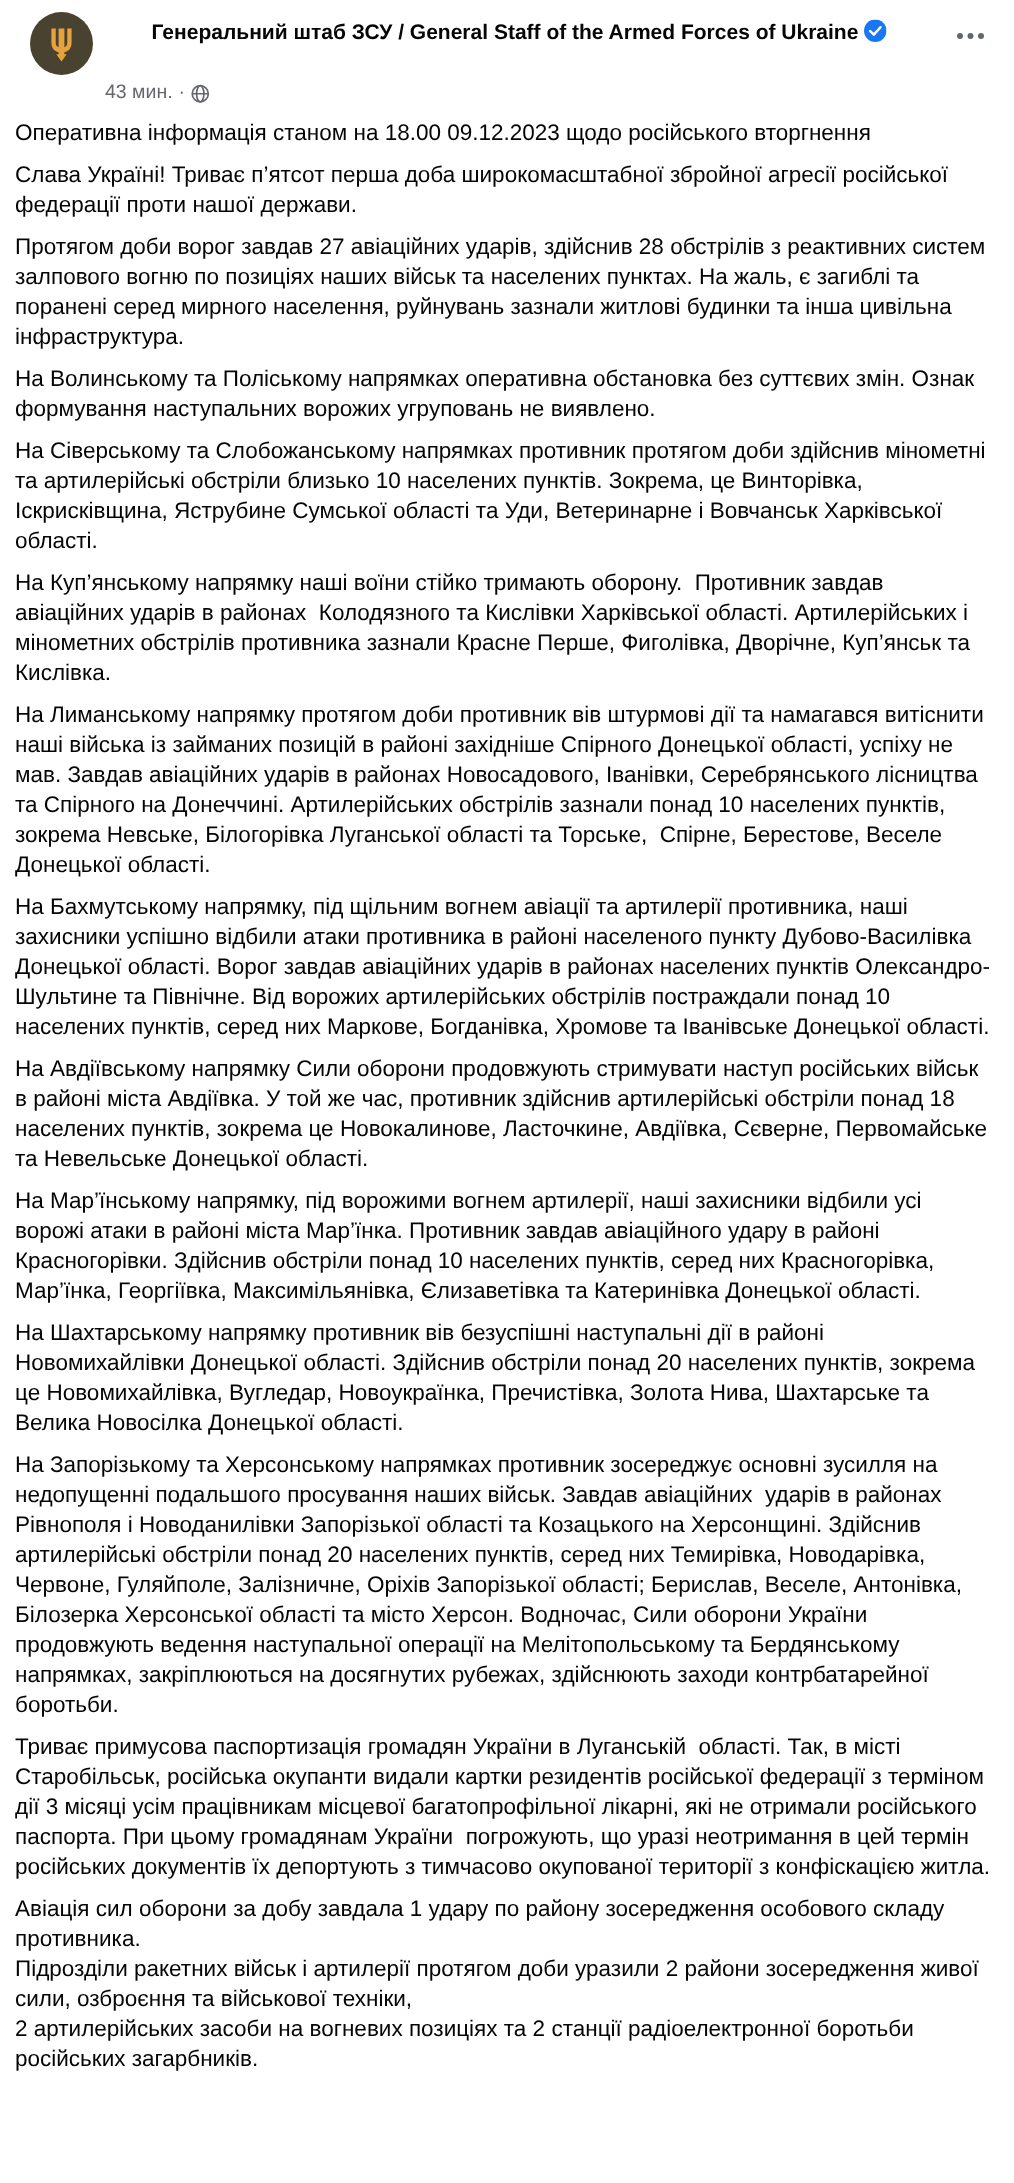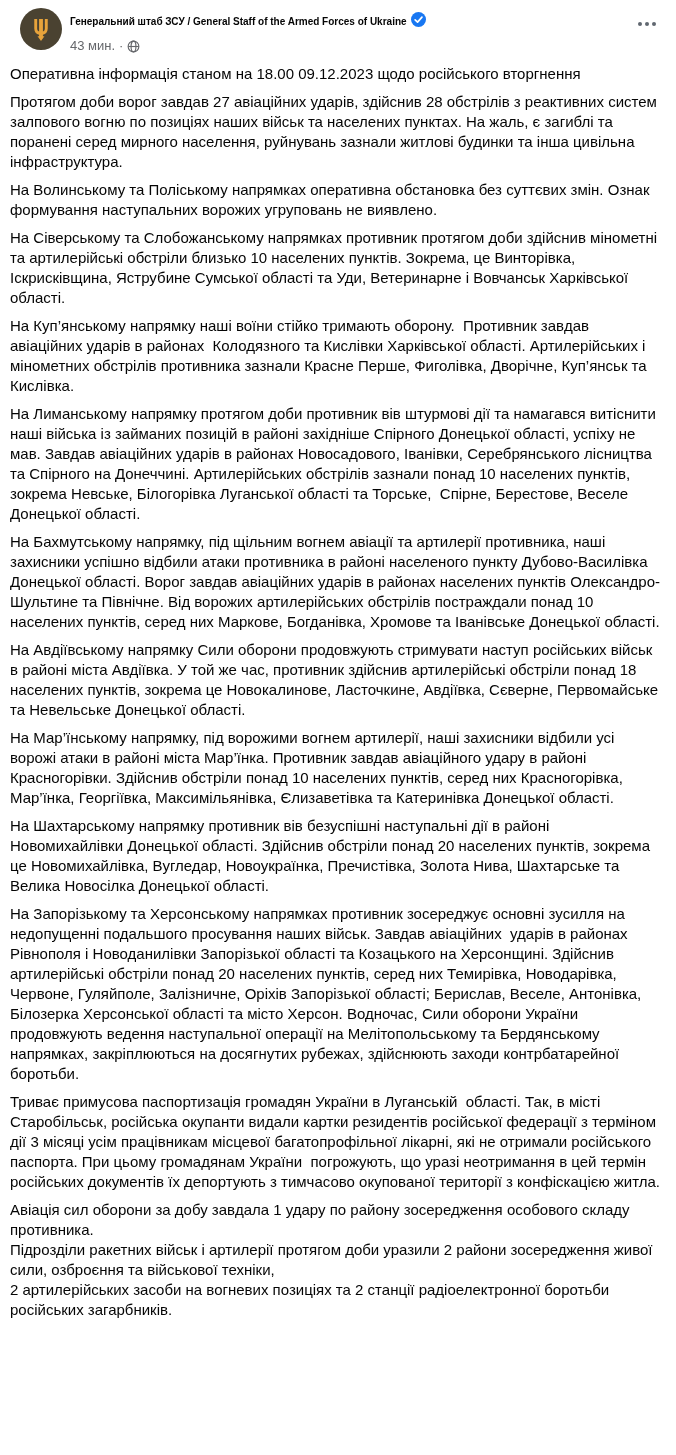--- a/index.html
+++ b/index.html
@@ -33,40 +33,41 @@
     justify-content: center;
     cursor: pointer;
   }
   .header-info {
     margin-left: 8px;
     flex: 1 1 auto;
     min-width: 0;
     padding-top: 4px;
   }
   .name-row {
-    font-size: 10px;
+    font-size: 14px;
     line-height: 19px;
     font-weight: bold;
     color: #050505;
     white-space: nowrap;
+    margin-left: 31px;
   }
   .page-name { cursor: pointer; }
   .verified-badge {
     display: inline-block;
     vertical-align: -2px;
     margin-left: 4px;
   }
   .meta-row {
     display: flex;
-    align-items: center;
+    align-items: flex-end;
     gap: 4px;
     font-size: 13px;
     line-height: 16px;
     color: #65676b;
-    margin-top: 5px;
+    margin-top: 20px;
   }
   .meta-row .timestamp { cursor: pointer; }
   .globe-icon { display: inline-flex; margin-top: 1px; }
   .more-btn {
     margin-left: auto;
     display: flex;
     gap: 3px;
     padding: 14px 4px;
     align-items: center;
     cursor: pointer;
@@ -136,20 +137,21 @@
         <i></i>
           <i></i>
           <i></i>
       </span>
     </div>
 
   </div>
 
   <div class="post-body">
       <p class="post-paragraph">Оперативна інформація станом на 18.00 09.12.2023 щодо російського вторгнення</p>
+      <p class="post-paragraph">Слава Україні! Триває п’ятсот перша доба широкомасштабної збройної агресії російської федерації проти нашої держави.</p>
       <p class="post-paragraph">Протягом доби ворог завдав 27 авіаційних ударів, здійснив 28 обстрілів з реактивних систем залпового вогню по позиціях наших військ та населених пунктах. На жаль, є загиблі та поранені серед мирного населення, руйнувань зазнали житлові будинки та інша цивільна інфраструктура.</p>
       <p class="post-paragraph">На Волинському та Поліському напрямках оперативна обстановка без суттєвих змін. Ознак формування наступальних ворожих угруповань не виявлено.</p>
       <p class="post-paragraph">На Сіверському та Слобожанському напрямках противник протягом доби здійснив мінометні та артилерійські обстріли близько 10 населених пунктів. Зокрема, це Винторівка, Іскрисківщина, Яструбине Сумської області та Уди, Ветеринарне і Вовчанськ Харківської області.</p>
       <p class="post-paragraph">На Куп’янському напрямку наші воїни стійко тримають оборону.  Противник завдав авіаційних ударів в районах  Колодязного та Кислівки Харківської області. Артилерійських і мінометних обстрілів противника зазнали Красне Перше, Фиголівка, Дворічне, Куп’янськ та Кислівка.</p>
       <p class="post-paragraph">На Лиманському напрямку протягом доби противник вів штурмові дії та намагався витіснити наші війська із займаних позицій в районі західніше Спірного Донецької області, успіху не мав. Завдав авіаційних ударів в районах Новосадового, Іванівки, Серебрянського лісництва та Спірного на Донеччині. Артилерійських обстрілів зазнали понад 10 населених пунктів, зокрема Невське, Білогорівка Луганської області та Торське,  Спірне, Берестове, Веселе Донецької області.</p>
       <p class="post-paragraph">На Бахмутському напрямку, під щільним вогнем авіації та артилерії противника, наші захисники успішно відбили атаки противника в районі населеного пункту Дубово-Василівка Донецької області. Ворог завдав авіаційних ударів в районах населених пунктів Олександро-Шультине та Північне. Від ворожих артилерійських обстрілів постраждали понад 10 населених пунктів, серед них Маркове, Богданівка, Хромове та Іванівське Донецької області.</p>
       <p class="post-paragraph">На Авдіївському напрямку Сили оборони продовжують стримувати наступ російських військ в районі міста Авдіївка. У той же час, противник здійснив артилерійські обстріли понад 18 населених пунктів, зокрема це Новокалинове, Ласточкине, Авдіївка, Сєверне, Первомайське та Невельське Донецької області.</p>
       <p class="post-paragraph">На Мар’їнському напрямку, під ворожими вогнем артилерії, наші захисники відбили усі ворожі атаки в районі міста Мар’їнка. Противник завдав авіаційного удару в районі Красногорівки. Здійснив обстріли понад 10 населених пунктів, серед них Красногорівка, Мар’їнка, Георгіївка, Максимільянівка, Єлизаветівка та Катеринівка Донецької області.</p>
       <p class="post-paragraph">На Шахтарському напрямку противник вів безуспішні наступальні дії в районі Новомихайлівки Донецької області. Здійснив обстріли понад 20 населених пунктів, зокрема це Новомихайлівка, Вугледар, Новоукраїнка, Пречистівка, Золота Нива, Шахтарське та Велика Новосілка Донецької області.</p>
       <p class="post-paragraph">На Запорізькому та Херсонському напрямках противник зосереджує основні зусилля на недопущенні подальшого просування наших військ. Завдав авіаційних  ударів в районах Рівнополя і Новоданилівки Запорізької області та Козацького на Херсонщині. Здійснив артилерійські обстріли понад 20 населених пунктів, серед них Темирівка, Новодарівка, Червоне, Гуляйполе, Залізничне, Оріхів Запорізької області; Берислав, Веселе, Антонівка, Білозерка Херсонської області та місто Херсон. Водночас, Сили оборони України продовжують ведення наступальної операції на Мелітопольському та Бердянському напрямках, закріплюються на досягнутих рубежах, здійснюють заходи контрбатарейної боротьби.</p>

